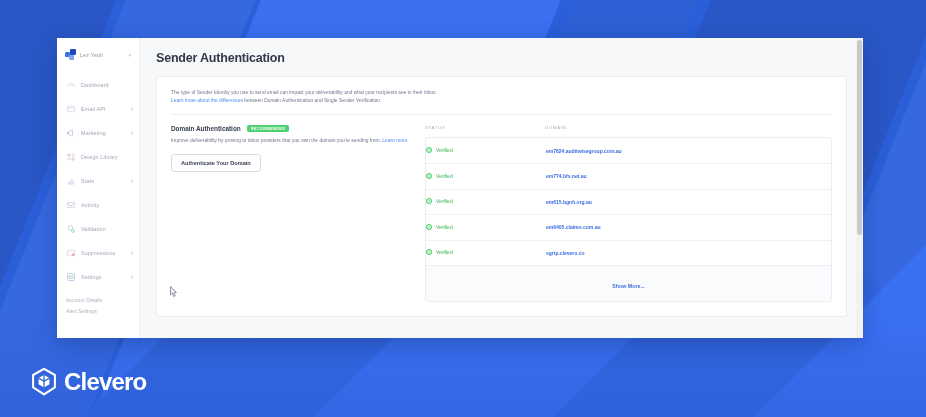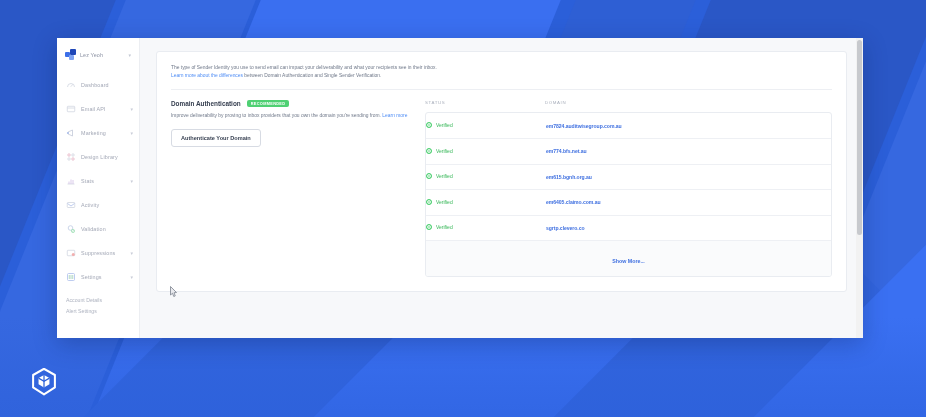--- a/index.html
+++ b/index.html
@@ -394,20 +394,21 @@
       </div>
 
       <div class="sub-links">
         <a href="#">Account Details</a>
         <a href="#">Alert Settings</a>
       </div>
     </div>
 
     <div id="main">
 
+      <div id="page-title">Sender Authentication</div>
 
       <div class="card">
 
 
         <p class="desc">
           <span>The type of Sender Identity you use to send email can impact your deliverability and what your recipients see in their inbox.</span><br>
           <a class="lnk" href="#">Learn more about the differences</a><span> between Domain Authentication and Single Sender Verification.</span>
         </p>
 
         <div class="rule"></div>
@@ -516,15 +517,16 @@
 
   </div>
 
   <div id="clevero">
     <svg class="mark" viewBox="0 0 32 36">
       <path d="M16 1 L30 9 L30 25 L16 34 L2 25 L2 9 Z" fill="none" stroke="#ffffff" stroke-width="2.6" stroke-linejoin="round"></path>
       <path d="M16 9 L23 13 L23 21 L16 25 L9 21 L9 13 Z" fill="#ffffff"></path>
       <path d="M16 9 L16 25" stroke="#2b5fd9" stroke-width="1.6"></path>
       <path d="M9 13 L16 17 L23 13" fill="none" stroke="#2b5fd9" stroke-width="1.6"></path>
     </svg>
+    <span class="word">Clevero</span>
   </div>
 
 </div>
 
 </body></html>

